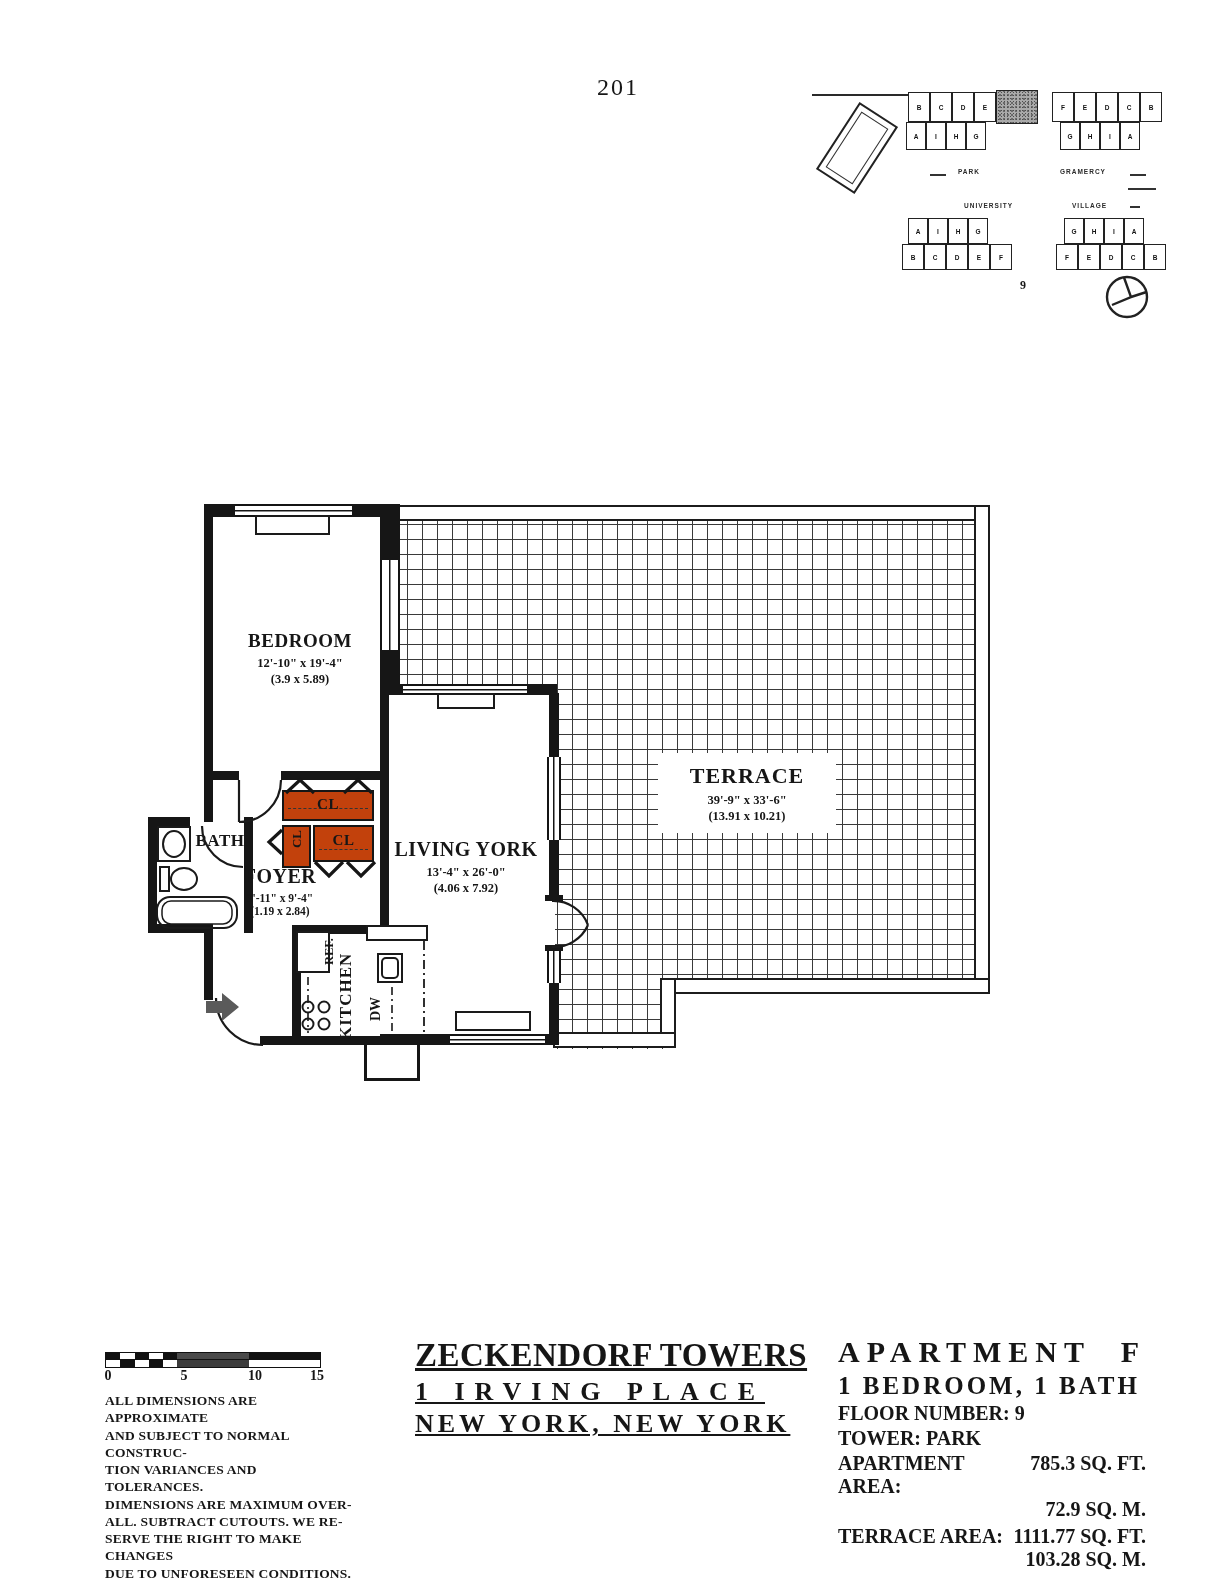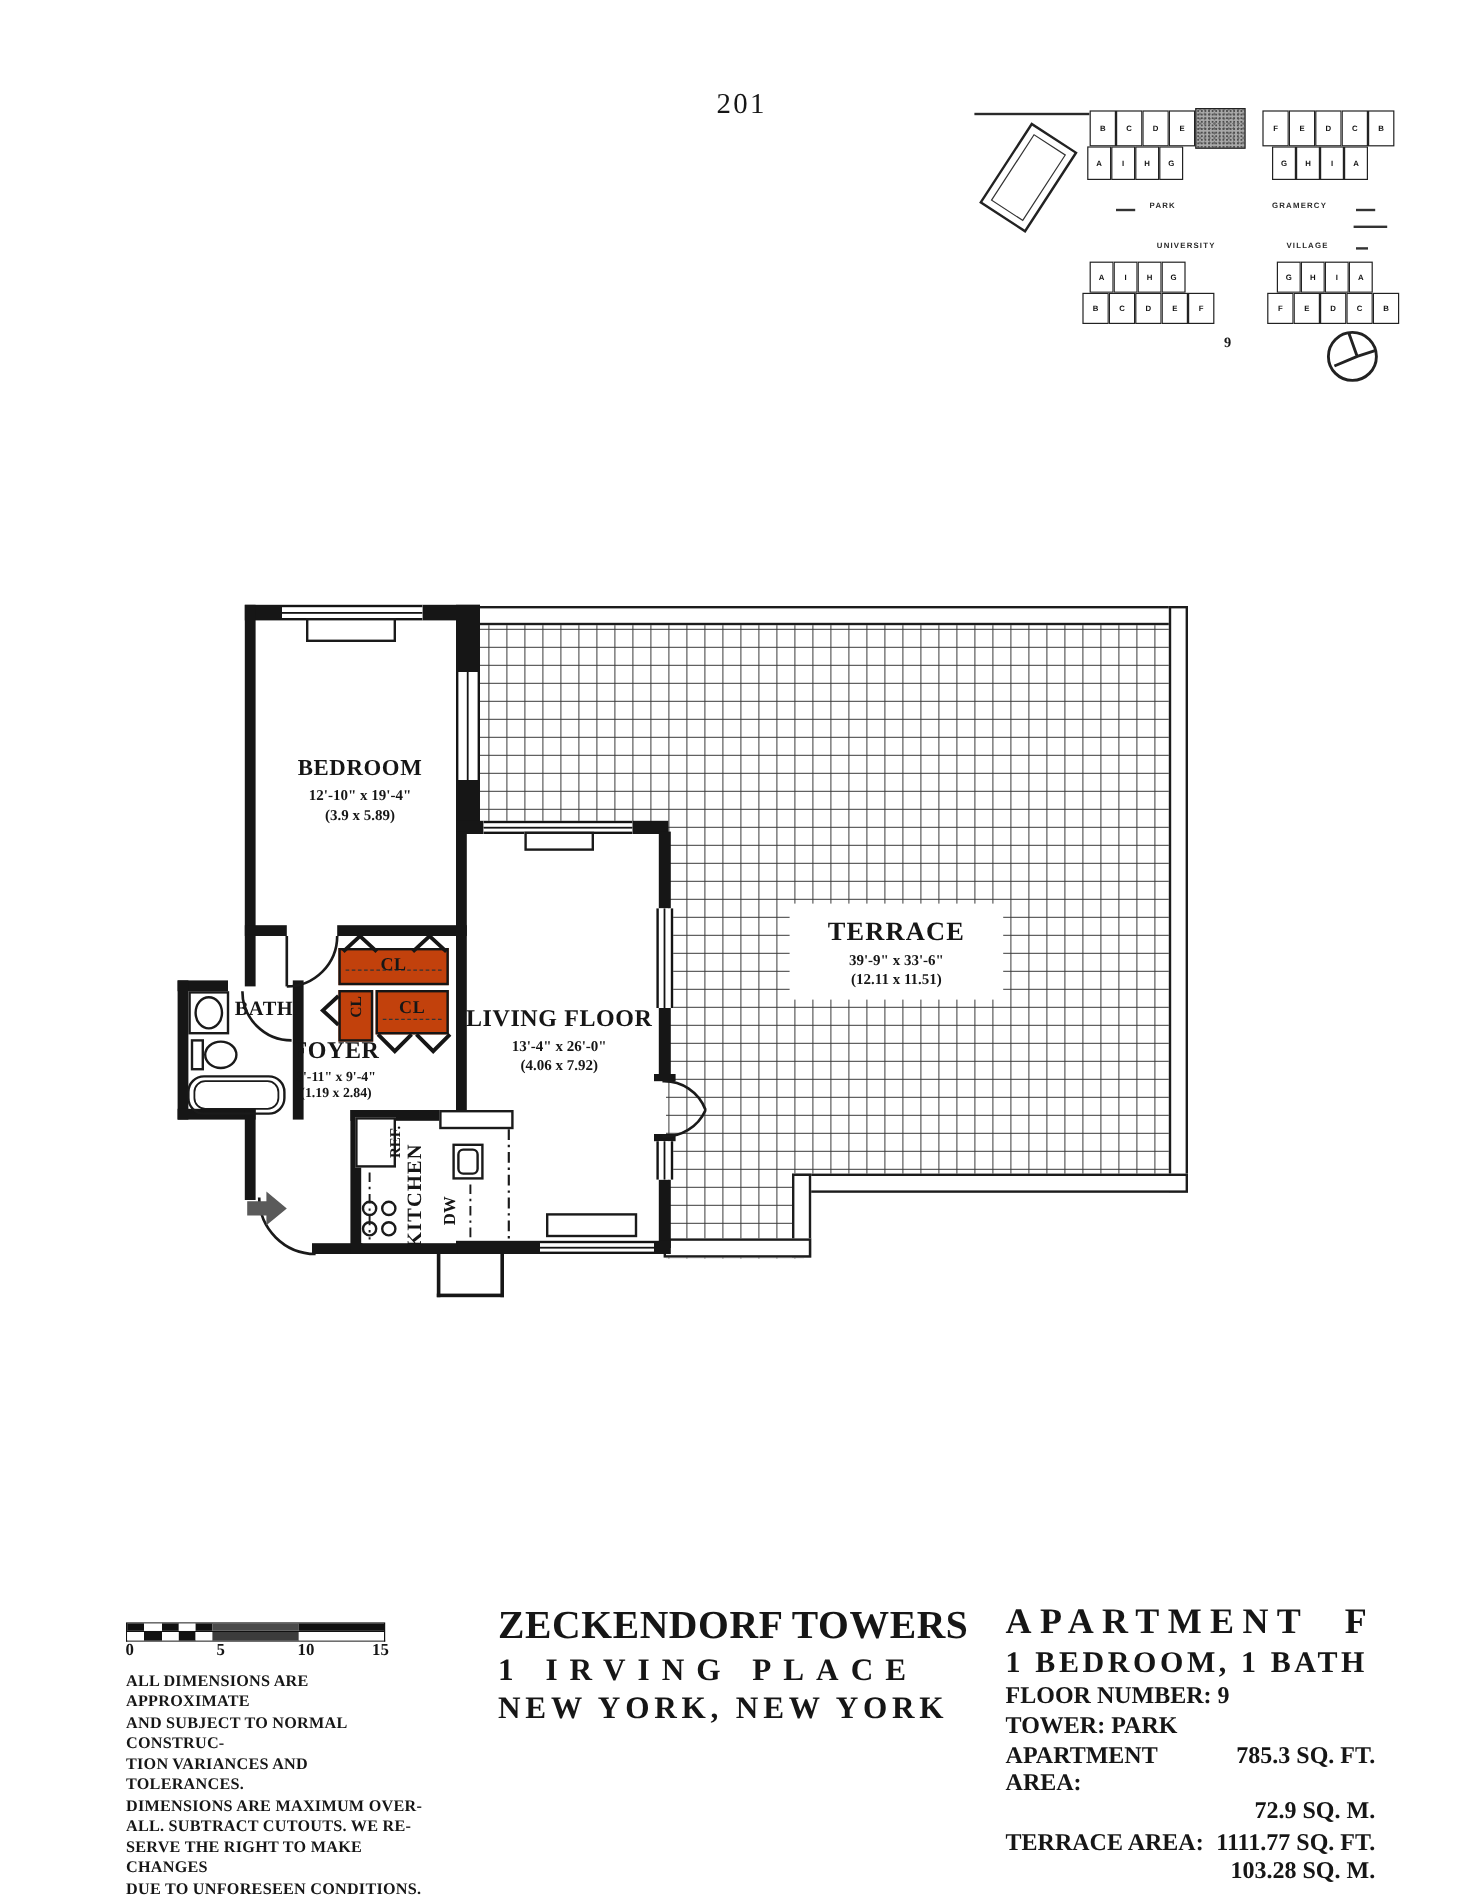--- a/index.html
+++ b/index.html
@@ -59,21 +59,21 @@
   .sb-row { display:flex; height:8px; border:1px solid #111; }
   .sb-row + .sb-row { border-top:none; }
   .sb-seg { height:100%; }
   .sb-labels { position:relative; height:18px; font-size:14px; font-weight:700; }
   .sb-labels span { position:absolute; transform:translateX(-50%); }
 
   
   .disclaimer { left:105px; top:1392px; width:250px; font-size:13.5px; font-weight:700; line-height:1.28; letter-spacing:0.2px; }
 
   
-  .bldg-title { left:415px; top:1337px; width:340px; text-align:center; }
+  .bldg-title { left:415px; top:1337px; width:340px; text-align:center;text-decoration:underline; }
   .bldg-name { font-size:33px; font-weight:700; letter-spacing:0.5px; white-space:nowrap; }
   .bldg-addr1 { font-size:26px; font-weight:700; letter-spacing:10px; margin-top:3px; white-space:nowrap; }
   .bldg-addr2 { font-size:26px; font-weight:700; letter-spacing:4px; margin-top:2px; white-space:nowrap; }
 
   .apt-block { left:838px; top:1335px; width:308px; }
   .apt-title { display:flex; justify-content:space-between; font-size:30px; font-weight:700; letter-spacing:7px;align-items:center; }
   .apt-type { font-size:25px; font-weight:700; letter-spacing:3px; margin-top:3px; white-space:nowrap; }
   .apt-line { font-size:20px; font-weight:700; margin-top:2px; }
   .apt-areas { margin-top:2px; font-size:20px; font-weight:700; }
   .apt-arearow { display:flex; }
@@ -228,31 +228,31 @@
     <div class="vtext" style="left:5px;top:3px;font-size:13px;">CL</div>
   </div>
 
   <div class="box" style="left:156px;top:436px;width:34px;height:42px;"></div>
   <div class="box" style="left:226px;top:430px;width:62px;height:16px;"></div>
   <div class="box" style="left:237px;top:458px;width:26px;height:30px;"></div>
 
   <div class="terr-box">
     <div class="room-name" style="font-size:22px;letter-spacing:1px;">TERRACE</div>
     <div class="room-dim">39'-9" x 33'-6"</div>
-    <div class="room-dim" style="margin-top:1px;">(12.11 x 11.51)</div>
+    <div class="room-dim" style="margin-top:1px;">(13.91 x 10.21)</div>
   </div>
 
   <div class="room-label" style="left:75px;top:135px;width:170px;">
     <div class="room-name" style="font-size:19px;">BEDROOM</div>
     <div class="room-dim">12'-10" x 19'-4"</div>
     <div class="room-dim" style="margin-top:1px;">(3.9 x 5.89)</div>
   </div>
 
   <div class="room-label" style="left:246px;top:343px;width:160px;">
-    <div class="room-name" style="font-size:20px;">LIVING FLOOR</div>
+    <div class="room-name" style="font-size:20px;">LIVING YORK</div>
     <div class="room-dim">13'-4" x 26'-0"</div>
     <div class="room-dim" style="margin-top:1px;">(4.06 x 7.92)</div>
   </div>
 
   <div class="room-label" style="left:48px;top:336px;width:64px;">
     <div class="room-name" style="font-size:17px;">BATH</div>
   </div>
 
   <div class="room-label" style="left:92px;top:370px;width:96px;">
     <div class="room-name" style="font-size:20px;">FOYER</div>

